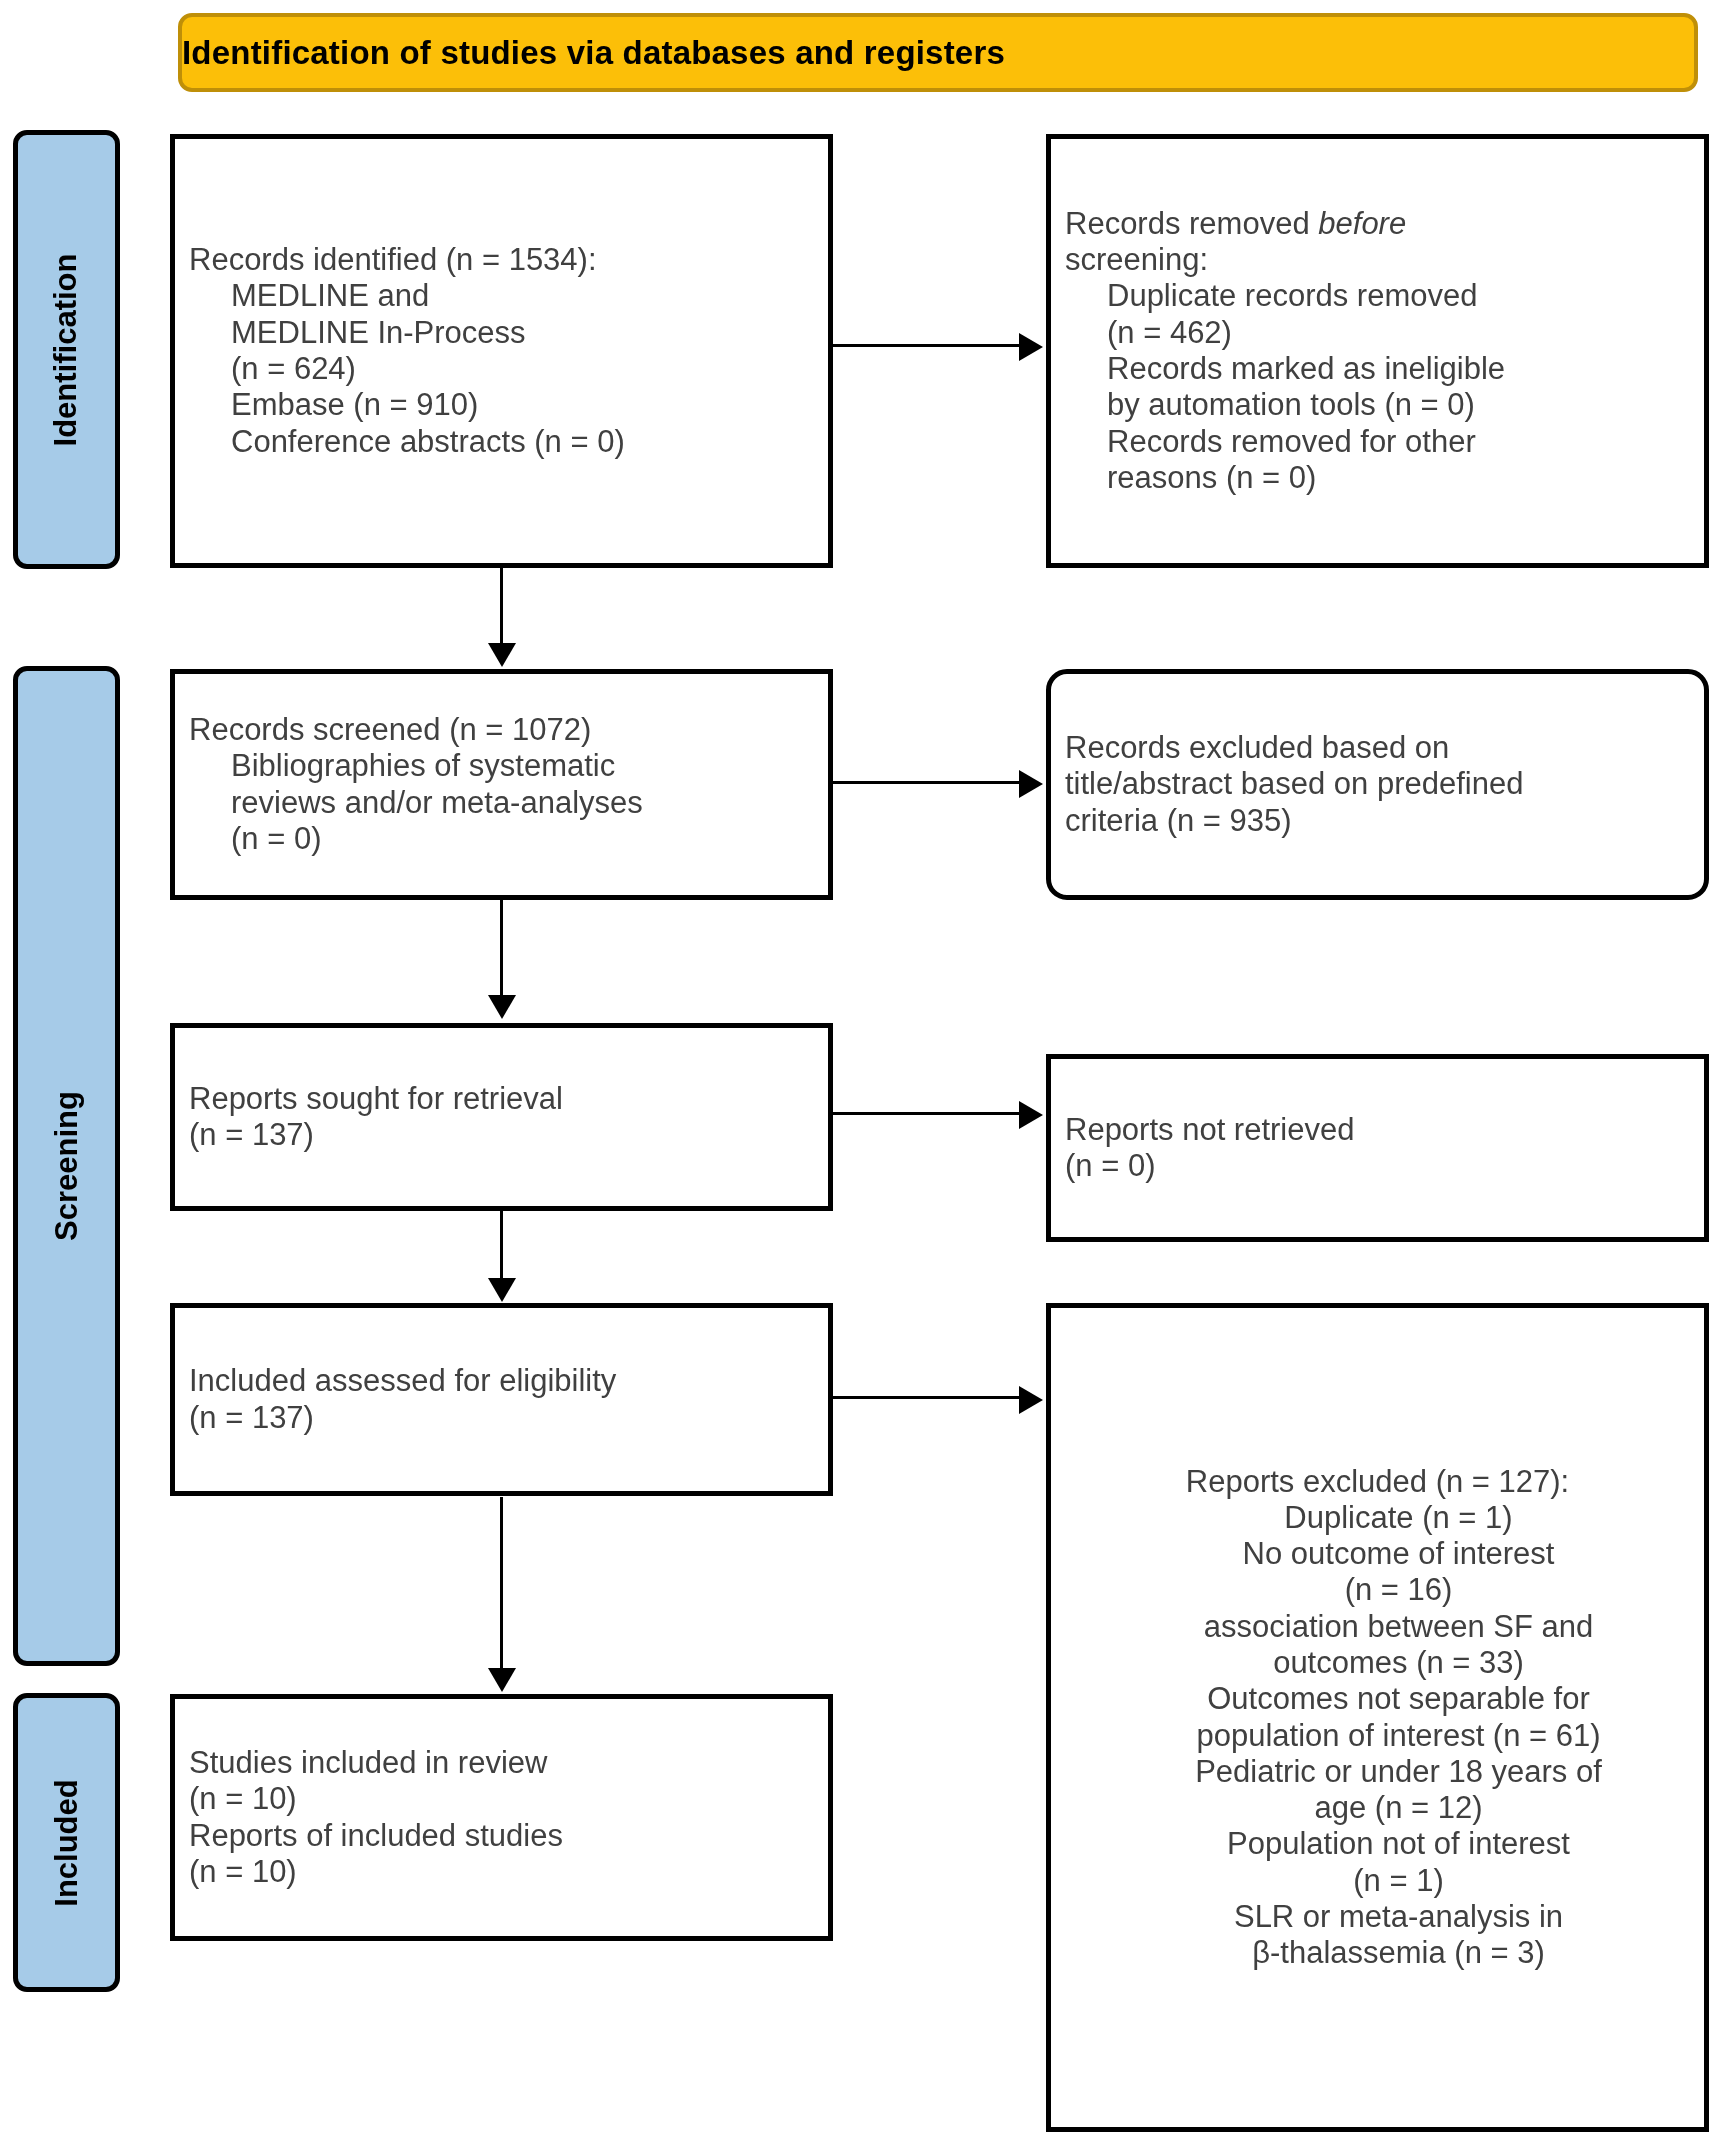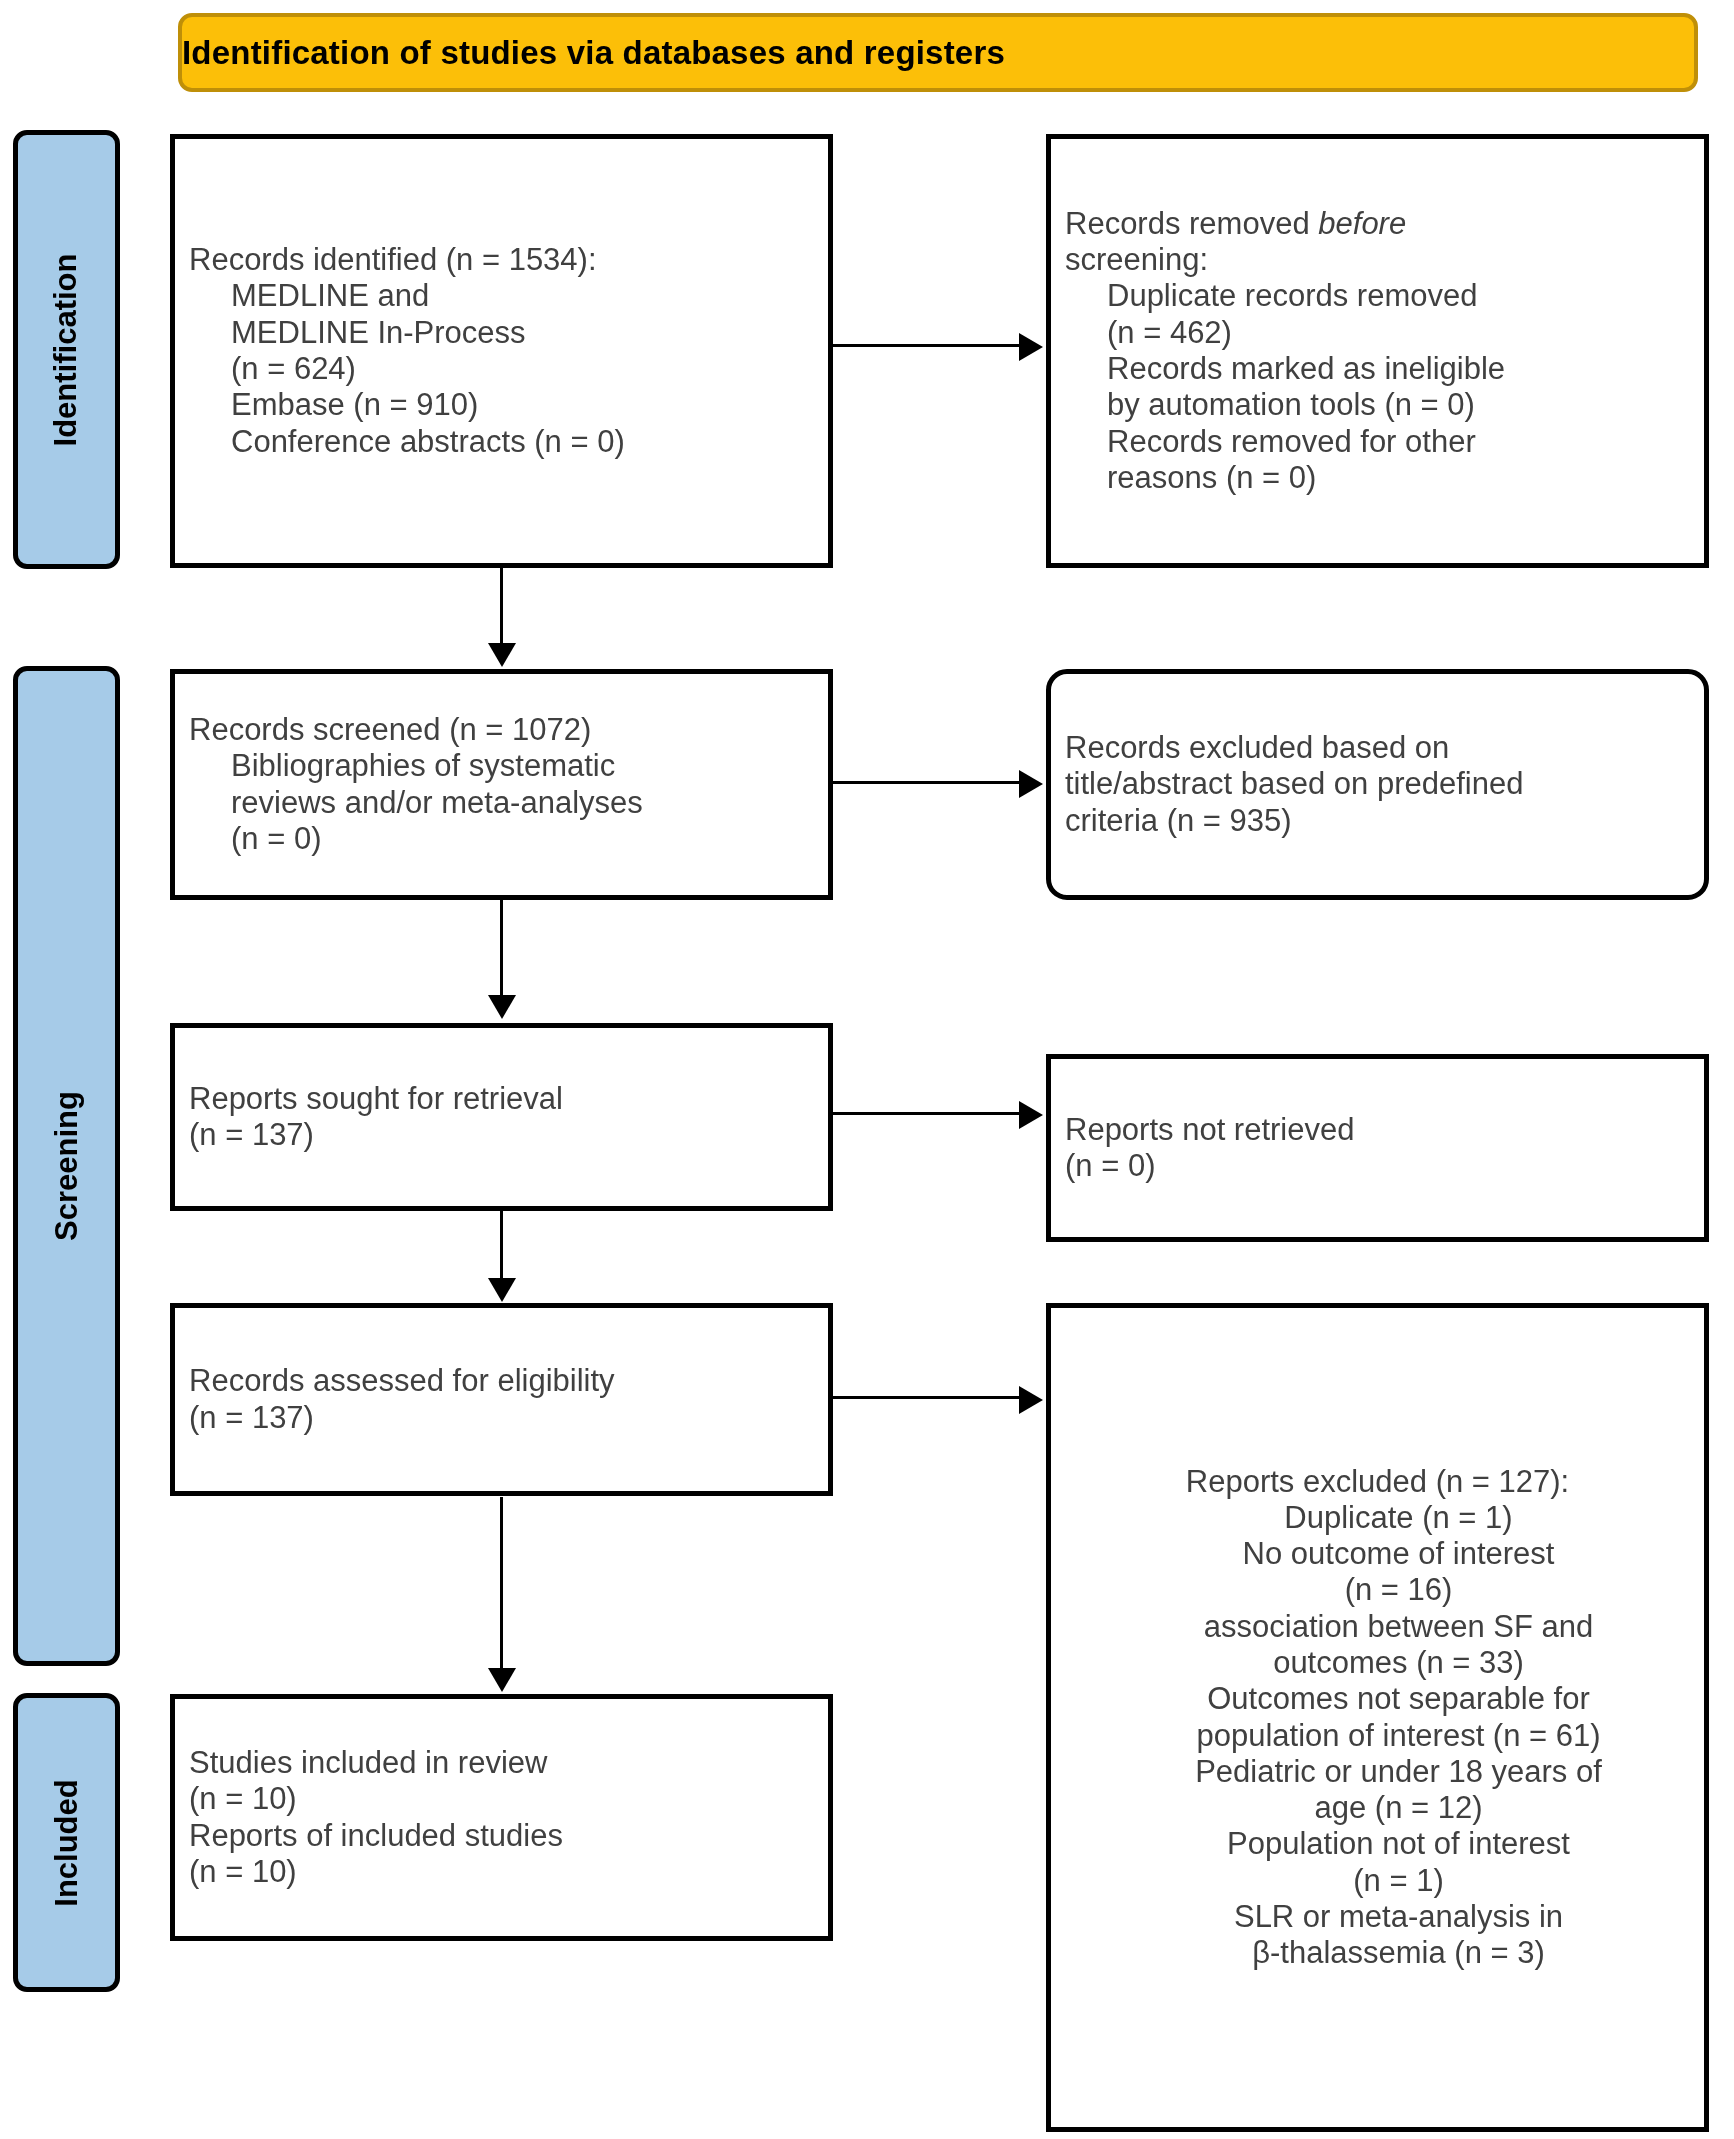--- a/index.html
+++ b/index.html
@@ -176,21 +176,21 @@
       <div class="box-line indent">reviews and/or meta-analyses</div>
       <div class="box-line indent">(n = 0)</div>
     </div>
 
   <div class="flow-box" id="box-sought">
       <div class="box-line">Reports sought for retrieval</div>
       <div class="box-line">(n = 137)</div>
     </div>
 
   <div class="flow-box" id="box-assessed">
-      <div class="box-line">Records assessed for eligibility</div>
+      <div class="box-line">Included assessed for eligibility</div>
       <div class="box-line">(n = 137)</div>
     </div>
 
   <div class="flow-box" id="box-included">
       <div class="box-line">Studies included in review</div>
       <div class="box-line">(n = 10)</div>
       <div class="box-line">Reports of included studies</div>
       <div class="box-line">(n = 10)</div>
     </div>
 

